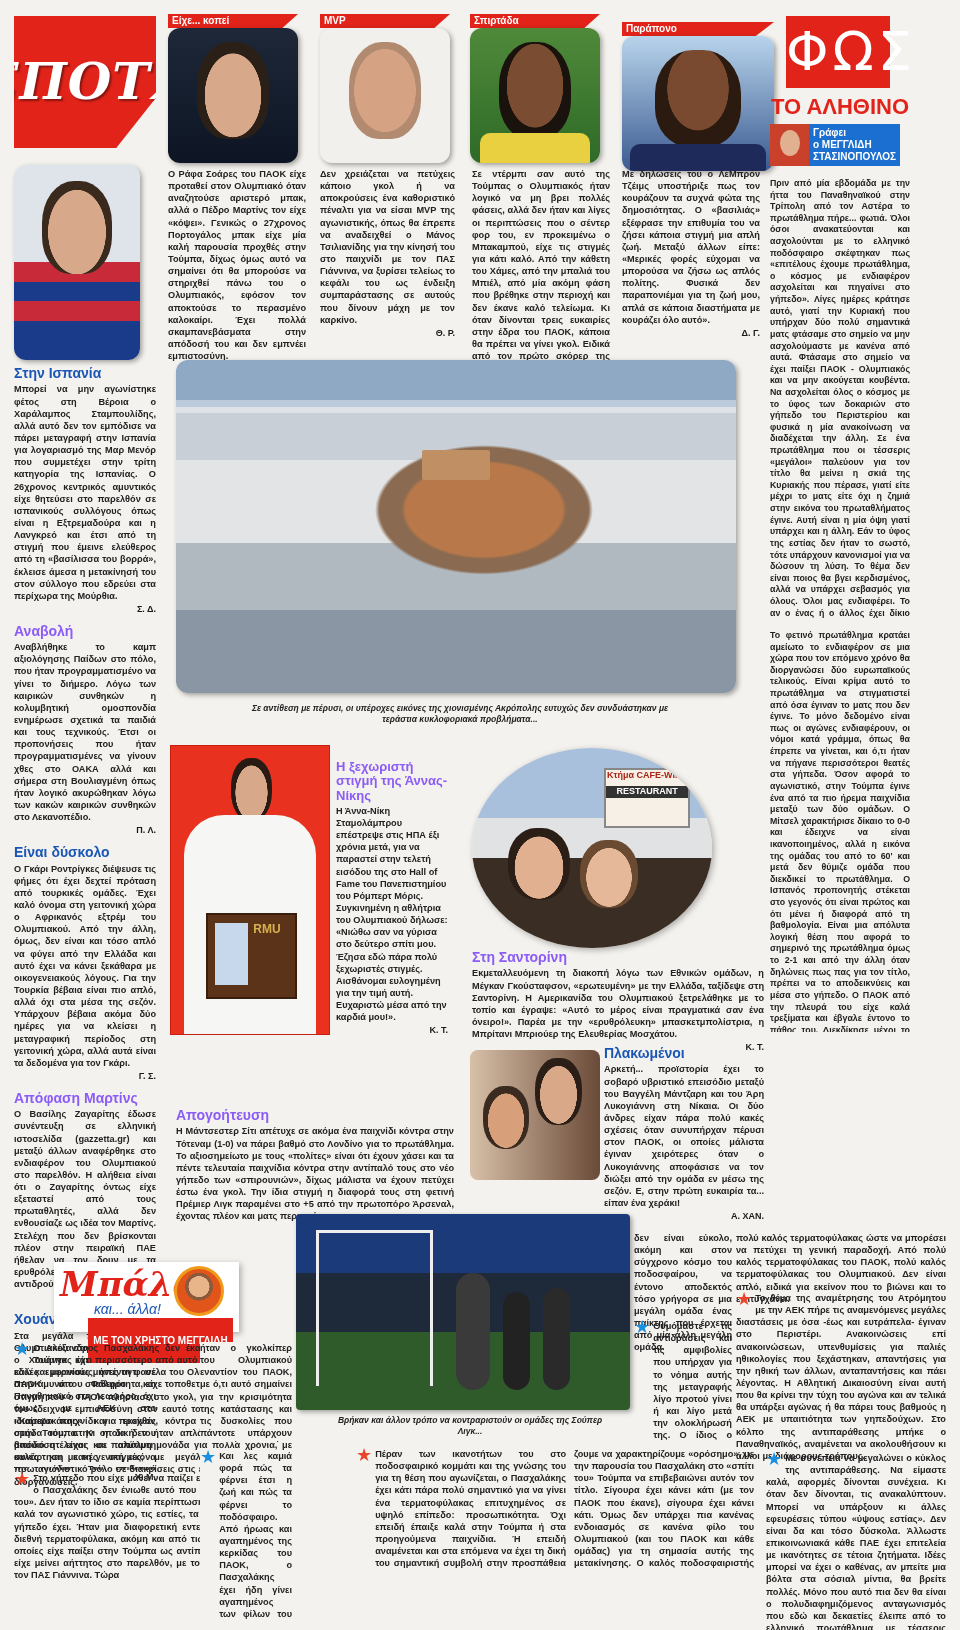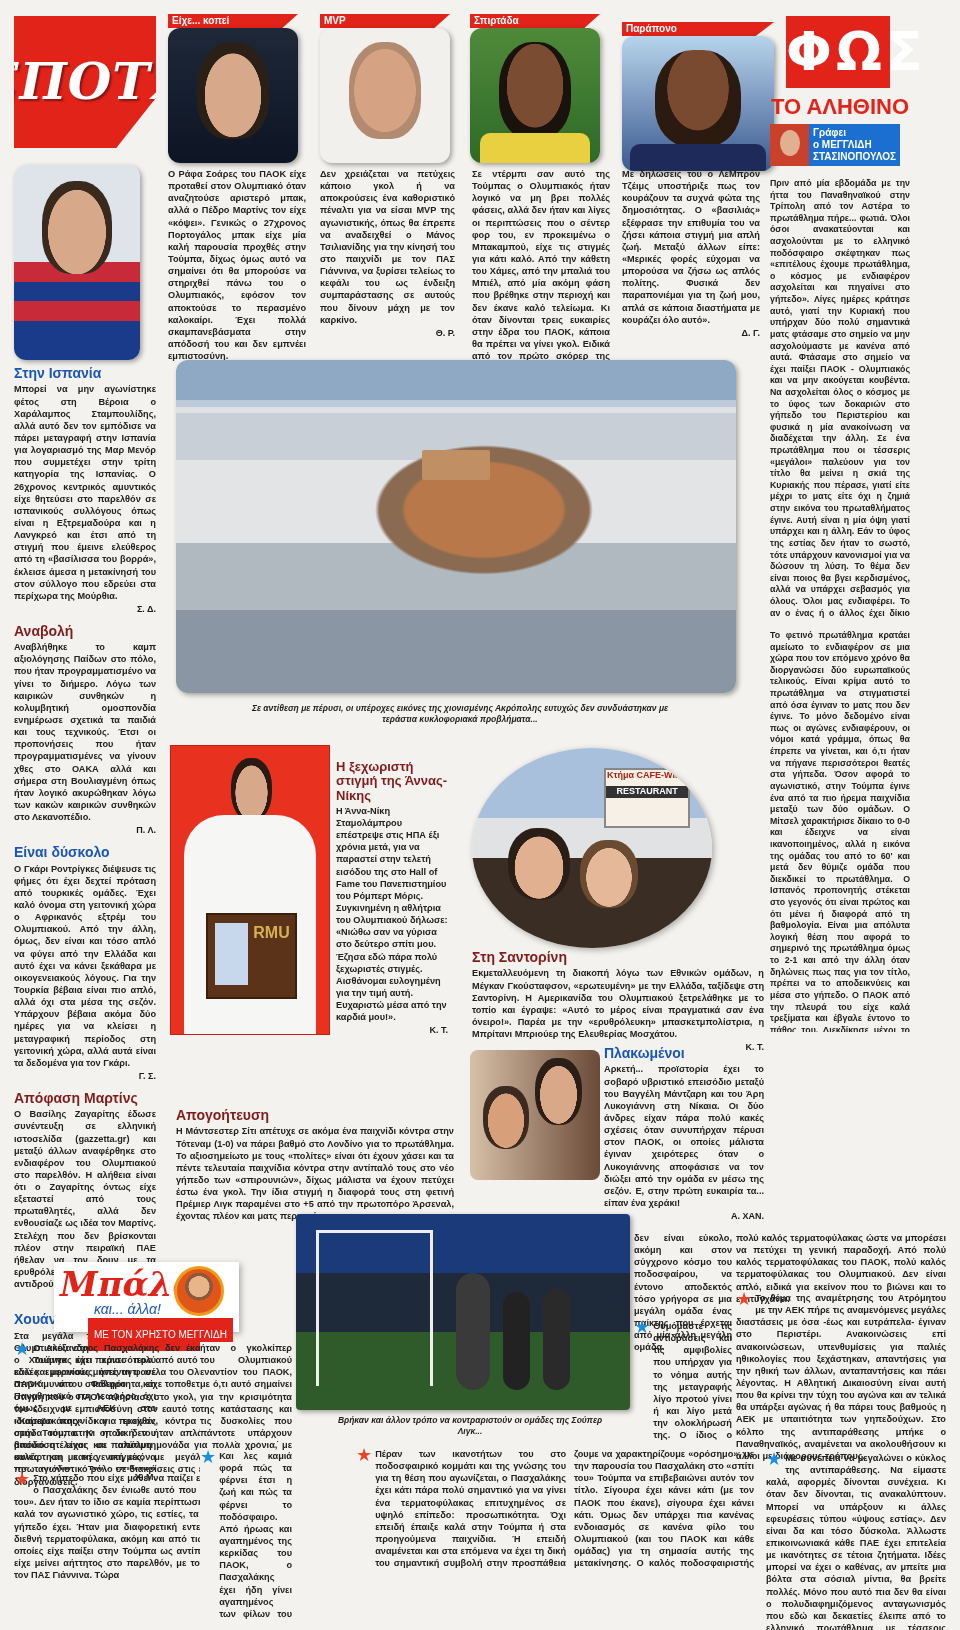--- a/index.html
+++ b/index.html
@@ -2,40 +2,40 @@
 <html><head>
 <meta charset="utf-8">
 <style>
 *{box-sizing:border-box;margin:0;padding:0}
 body{width:960px;height:1630px;background:#f4f2ee;font-family:"Liberation Sans",sans-serif;color:#1a1a1a;position:relative;overflow:hidden;font-size:9.2px;line-height:1.32}
 .abs{position:absolute}
 .p{text-align:justify;font-weight:bold;color:#222}
 .it{font-weight:bold}
 .sig{text-align:right;font-weight:bold;font-size:9px;margin-top:2px}
 .h-blue{color:#1a56b5;font-weight:900;font-size:14px;line-height:1.1;margin-top:8px;margin-bottom:2px}
-.h-red{color:#7f1d1d;font-weight:900;font-size:14px;line-height:1.1;margin-top:8px;margin-bottom:2px}
+.h-red{color:#8b5cf6;font-weight:900;font-size:14px;line-height:1.1;margin-top:8px;margin-bottom:2px}
 .logo-spor{background:#e2231a;color:#fff;font-family:"DejaVu Serif",serif;font-style:italic;font-weight:bold;font-size:50px;display:flex;align-items:center;justify-content:center;letter-spacing:1px;clip-path:polygon(0 0,100% 0,100% 62%,72% 100%,0 100%);box-shadow:3px 3px 5px rgba(0,0,0,.3);text-shadow:2px 2px 2px rgba(0,0,0,.4)}
 .tag{background:#e2231a;color:#fff;font-size:10px;font-weight:bold;padding:1px 4px;clip-path:polygon(0 0,100% 0,88% 100%,0 100%);height:14px;line-height:12px}
 .photo{border-radius:12px;overflow:hidden;box-shadow:2px 2px 5px rgba(0,0,0,.35)}
 .face{position:absolute;left:22%;top:10%;width:56%;height:72%;border-radius:45% 45% 40% 40%}
-.fos-box{background:#e2231a;color:#fff;font-weight:700;font-size:54px;text-align:center;line-height:72px;font-family:"DejaVu Sans",sans-serif;letter-spacing:4px}
+.fos-box{background:#e2231a;color:#fff;font-weight:400;font-size:54px;text-align:center;line-height:72px;font-family:"DejaVu Sans",sans-serif;letter-spacing:4px}
 .fos-sub{color:#e2231a;font-weight:900;font-size:22px;text-align:center}
 .author{display:flex;height:42px}
 .author .pic{width:40px;background:#c9412a;position:relative}
 .author .txt{background:#1a6fd0;color:#fff;font-size:10px;font-weight:bold;padding:3px 4px;line-height:1.2;flex:1}
 .red-head{color:#e2231a;font-weight:900;font-size:17px;line-height:1.08}
 .quote{color:#e2231a;font-weight:bold;font-style:italic;font-size:13.5px;text-align:right;line-height:1.25;border-top:3px solid #1a6fd0;border-bottom:3px solid #1a6fd0;padding:5px 0 8px}
 .caption{font-style:italic;font-weight:bold;font-size:8.5px;text-align:center;color:#222}
 .star{font-size:18px;line-height:14px;float:left;margin-right:3px}
 .star.blue{color:#1a8fe0}
 .star.red{color:#e8452a}
 .mp-box{background:#fff;box-shadow:2px 2px 6px rgba(0,0,0,.3);position:absolute}
 .mp-title{position:absolute;color:#e2231a;font-weight:bold;font-size:34px;font-family:"DejaVu Serif",serif;font-style:italic}
 .mp-sub{position:absolute;color:#1a56b5;font-size:14px;font-style:italic}
-.mp-banner{position:absolute;background:#e2231a;color:#fff;font-weight:normal;font-size:10px;text-align:center;padding:10px 0}
+.mp-banner{position:absolute;background:#e2231a;color:#fff;font-weight:bold;font-size:10px;text-align:center;padding:16px 0}
 .avatar-c{position:absolute;border-radius:50%;background:radial-gradient(circle at 50% 40%,#e8b48a 0 30%,#8b5a3c 31% 40%,#e2551a 41%);border:3px solid #f09a1a}
 </style>
 </head>
 <body>
 
 <div class="abs logo-spor" style="left:14px;top:16px;width:142px;height:132px">ΣΠΟΤΣ</div>
 
 <div class="abs" style="left:168px;top:14px;width:130px">
   <div class="tag">Είχε... κοπεί</div>
   <div class="photo" style="height:135px;position:relative;background:linear-gradient(#1e2838,#0d1524)">
@@ -130,21 +130,21 @@
   <div style="position:absolute;left:44%;top:27%;width:12%;height:9%;background:#c09064;border-radius:2px"></div>
   <div style="position:absolute;left:0;top:12%;width:100%;height:4%;background:rgba(255,255,255,.4)"></div>
 </div>
 <div class="abs caption" style="left:250px;top:703px;width:420px">Σε αντίθεση με πέρυσι, οι υπέροχες εικόνες της χιονισμένης Ακρόπολης ευτυχώς δεν συνδυάστηκαν με τεράστια κυκλοφοριακά προβλήματα...</div>
 
 <div class="abs" style="left:170px;top:745px;width:160px;height:290px;background:#e8321f;border:1px solid #c81e10">
   <div style="position:absolute;left:38%;top:4%;width:26%;height:22%;border-radius:45%;background:radial-gradient(ellipse at 50% 55%,#d8a88a 0 55%,#2a1a14 56%)"></div>
   <div style="position:absolute;left:8%;right:8%;top:24%;bottom:0;background:#f6f6f4;border-radius:40px 40px 0 0"></div>
   <div style="position:absolute;left:22%;top:58%;width:58%;height:30%;background:#5a3318;border:2px solid #3a200c">
     <div style="position:absolute;left:8%;top:10%;width:38%;height:75%;background:#c8d8ec"></div>
-    <div style="position:absolute;left:52%;top:8%;color:#d8b050;font-weight:bold;font-size:16px">RMU</div>
+    <div style="position:absolute;left:52%;top:8%;color:#d8b050;font-weight:bold;font-size:12px">RMU</div>
   </div>
 </div>
 <div class="abs" style="left:336px;top:760px;width:112px">
   <div class="h-red" style="margin-top:0;font-size:13px">Η ξεχωριστή στιγμή της Άννας-Νίκης</div>
   <div class="p" style="text-align:left">Η Άννα-Νίκη Σταμολάμπρου επέστρεψε στις ΗΠΑ έξι χρόνια μετά, για να παραστεί στην τελετή εισόδου της στο Hall of Fame του Πανεπιστημίου του Ρόμπερτ Μόρις. Συγκινημένη η αθλήτρια του Ολυμπιακού δήλωσε: «Νιώθω σαν να γύρισα στο δεύτερο σπίτι μου. Έζησα εδώ πάρα πολύ ξεχωριστές στιγμές. Αισθάνομαι ευλογημένη για την τιμή αυτή. Ευχαριστώ μέσα από την καρδιά μου!».</div>
   <div class="sig">Κ. Τ.</div>
 </div>
 
 <div class="abs" style="left:472px;top:748px;width:240px;height:200px;border-radius:50%;overflow:hidden;background:linear-gradient(#a8c0dc 0 35%,#e0e2e4 35% 55%,#3a2e24 55%);box-shadow:2px 2px 6px rgba(0,0,0,.3)">
   <div style="position:absolute;left:55%;top:10%;width:36%;height:30%;background:#f6f0e6;border:2px solid #888;text-align:center;font-size:9px;font-weight:bold;color:#a21">

